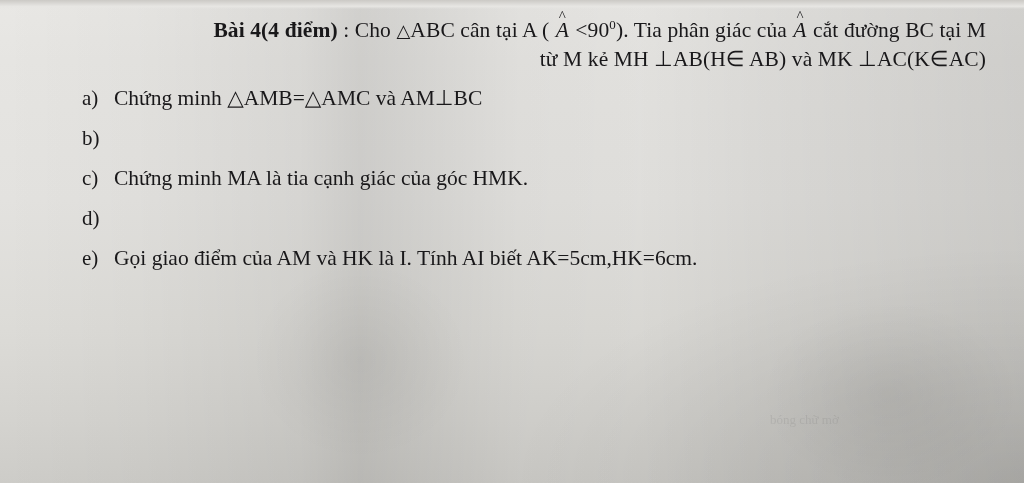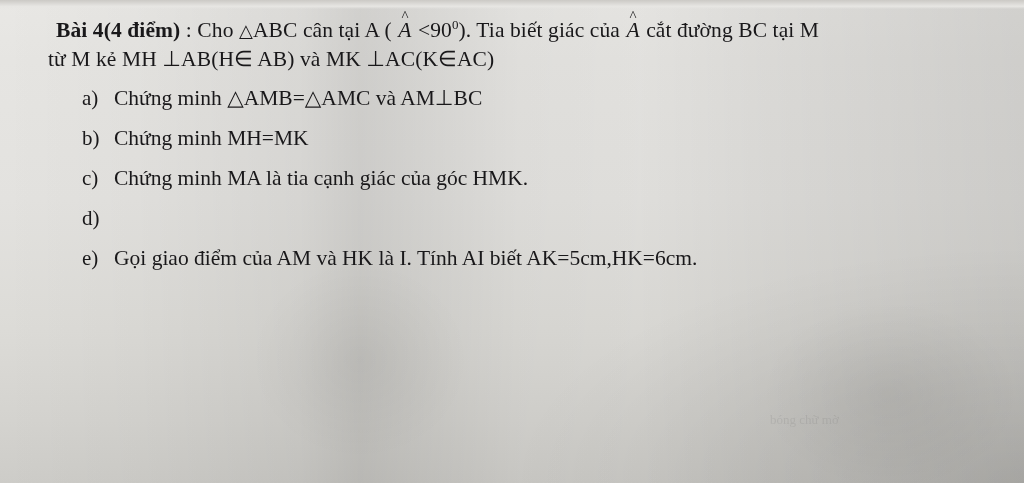--- a/index.html
+++ b/index.html
@@ -66,20 +66,21 @@
     top: 10px;
     width: 930px;
     color: #19181a;
   }
 
   .line {
     font-size: 21.5px;
     line-height: 29px;
     letter-spacing: 0.1px;
     white-space: nowrap;
+    text-align: right;
   }
 
   .l1 { margin-left: 0px; }
   .l2 { margin-left: -8px; }
 
   .b { font-weight: bold; }
   .tri { font-family: "DejaVu Sans", sans-serif; font-size: 18px; }
   .sup { font-size: 13px; vertical-align: super; }
 
   .hat-wrap {
@@ -144,35 +145,34 @@
 
 <div id="page">
 
   <div class="smudge" style="left:250px; top:260px; width:220px; height:200px; background:radial-gradient(ellipse at center, rgba(0,0,0,0.05), rgba(0,0,0,0) 70%);"></div>
   <div class="smudge" style="left:760px; top:300px; width:260px; height:190px; background:radial-gradient(ellipse at center, rgba(0,0,0,0.06), rgba(0,0,0,0) 70%);"></div>
   <div class="ghost" style="left:770px; top:412px;">bóng chữ mờ</div>
 
   <div class="content">
 
     <div class="line l1">
-      <span class="b">Bài 4</span><span class="b">(4 điểm)</span><span> : Cho </span><span class="tri">△</span><span>ABC cân tại A ( </span><span class="hat-wrap"><span class="hat">^</span><span>A</span></span><span> &lt;90</span><span class="sup">0</span><span>). Tia biết giác của </span><span class="hat-wrap"><span class="hat">^</span><span>A</span></span><span> cắt đường BC tại M</span>
+      <span class="b">Bài 4</span><span class="b">(4 điểm)</span><span> : Cho </span><span class="tri">△</span><span>ABC cân tại A ( </span><span class="hat-wrap"><span class="hat">^</span><span>A</span></span><span> &lt;90</span><span class="sup">0</span><span>). Tia phân giác của </span><span class="hat-wrap"><span class="hat">^</span><span>A</span></span><span> cắt đường BC tại M</span>
     </div>
 
     <div class="line l2">từ M kẻ MH ⊥AB(H∈ AB) và MK ⊥AC(K∈AC)</div>
 
     <div class="items">
 
       <div class="item">
         <span class="lbl">a)</span>
         <span class="txt">Chứng minh △AMB=△AMC và AM⊥BC</span>
       </div>
 
       <div class="item">
         <span class="lbl">b)</span>
-        <span class="txt">Chứng minh MH=MK</span>
       </div>
 
       <div class="item">
         <span class="lbl">c)</span>
         <span class="txt">Chứng minh MA là tia cạnh giác của góc HMK.</span>
       </div>
 
       <div class="item">
         <span class="lbl">d)</span>
       </div>

